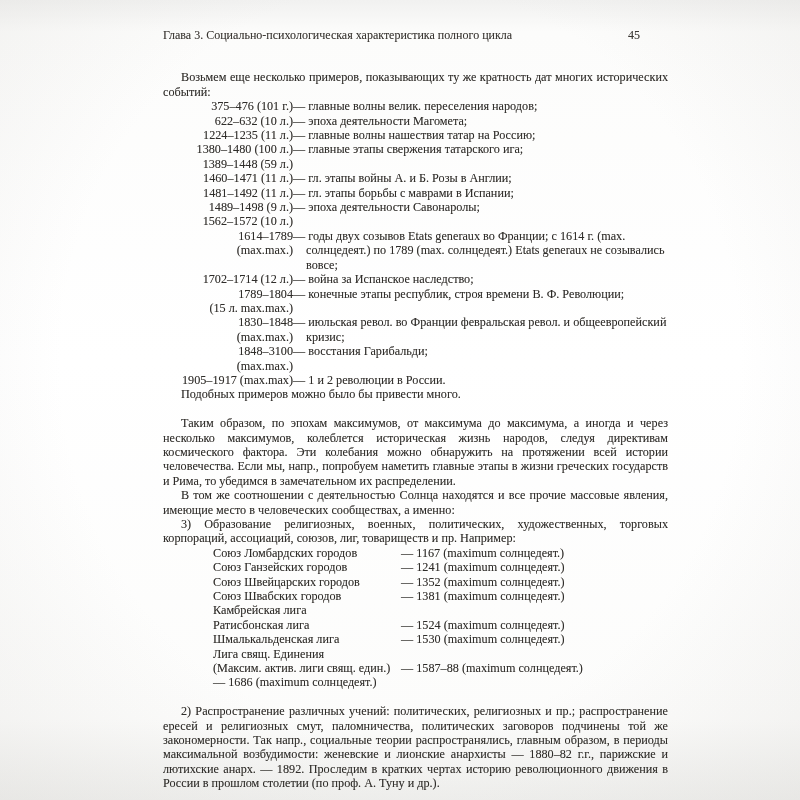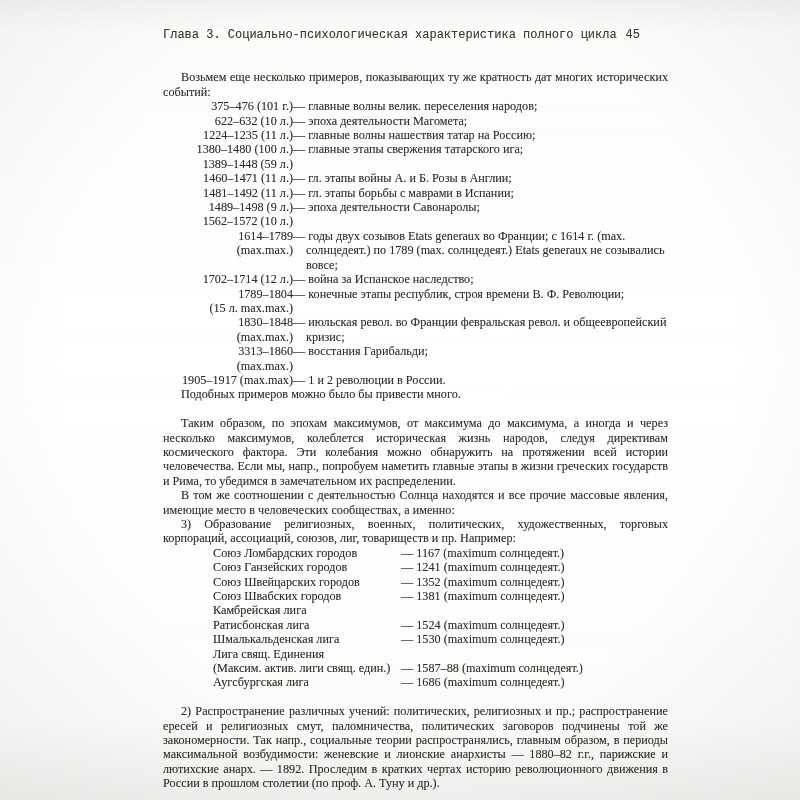--- a/index.html
+++ b/index.html
@@ -14,21 +14,21 @@
   .photo-vignette {
     position:absolute; inset:0;
     background:radial-gradient(ellipse at 50% 45%, rgba(255,255,255,0) 60%, rgba(210,208,204,0.25) 100%);
     pointer-events:none;
   }
   .content {
     position:absolute; left:163px; top:28px; width:505px;
     font-size:12.2px; line-height:14.4px;
     text-shadow:0 0 0.5px rgba(70,64,58,0.35);
   }
-  .hdr { display:flex; justify-content:space-between; align-items:baseline; font-size:12px; color:#3a3733; margin-bottom:28px;font-family:Liberation Mono, monospace; }
+  .hdr { display:flex; justify-content:space-between; align-items:baseline; font-size:12px; color:#3a3733; margin-bottom:28px; }
   .hdr-num { padding-right:28px; }
   p.par { text-align:justify; text-indent:18px; }
   .events { margin-left:18px; }
   .evrow { display:flex; }
   .evdate { flex:0 0 112px; white-space:pre-line;text-align:right; }
   .evdesc { flex:1; padding-left:13px; text-indent:-13px; }
   .note { text-indent:0; }
   .vgap { height:14.4px; }
   .leagues { margin-left:50px; }
   .lgrow { display:flex; }
@@ -95,21 +95,21 @@
     <div class="evrow">
       <span class="evdate">1789–1804
 (15 л. max.max.)</span>
       <span class="evdesc">— конечные этапы республик, строя времени В. Ф. Революции;</span>
     </div>
     <div class="evrow">
       <span class="evdate">1830–1848 (max.max.)</span>
       <span class="evdesc">— июльская револ. во Франции февральская револ. и общеевропейский кризис;</span>
     </div>
     <div class="evrow">
-      <span class="evdate">3313–1860 (max.max.)</span>
+      <span class="evdate">1848–3100 (max.max.)</span>
       <span class="evdesc">— восстания Гарибальди;</span>
     </div>
     <div class="evrow">
       <span class="evdate">1905–1917 (max.max)</span>
       <span class="evdesc">— 1 и 2 революции в России.</span>
     </div>
   </div>
 
   <p class="par note">Подобных примеров можно было бы привести много.</p>
 
@@ -148,21 +148,20 @@
       <span class="lgval">— 1530 (maximum солнцедеят.)</span>
     </div>
     <div class="lgrow">
       <span class="lgname">Лига свящ. Единения</span>
     </div>
     <div class="lgrow">
       <span class="lgname">(Максим. актив. лиги свящ. един.)</span>
       <span class="lgval">— 1587–88 (maximum солнцедеят.)</span>
     </div>
     <div class="lgrow">
-      <span class="lgname">Аугсбургская лига</span>
       <span class="lgval">— 1686 (maximum солнцедеят.)</span>
     </div>
   </div>
 
   <div class="vgap"></div>
 
   <p class="par">2) Распространение различных учений: политических, религиозных и пр.; распространение ересей и религиозных смут, паломничества, политических заговоров подчинены той же закономерности. Так напр., социальные теории распространялись, главным образом, в периоды максимальной возбудимости: женевские и лионские анархисты — 1880–82 г.г., парижские и лютихские анарх. — 1892. Проследим в кратких чертах историю революционного движения в России в прошлом столетии (по проф. А. Туну и др.).</p>
 
 </div>
 

